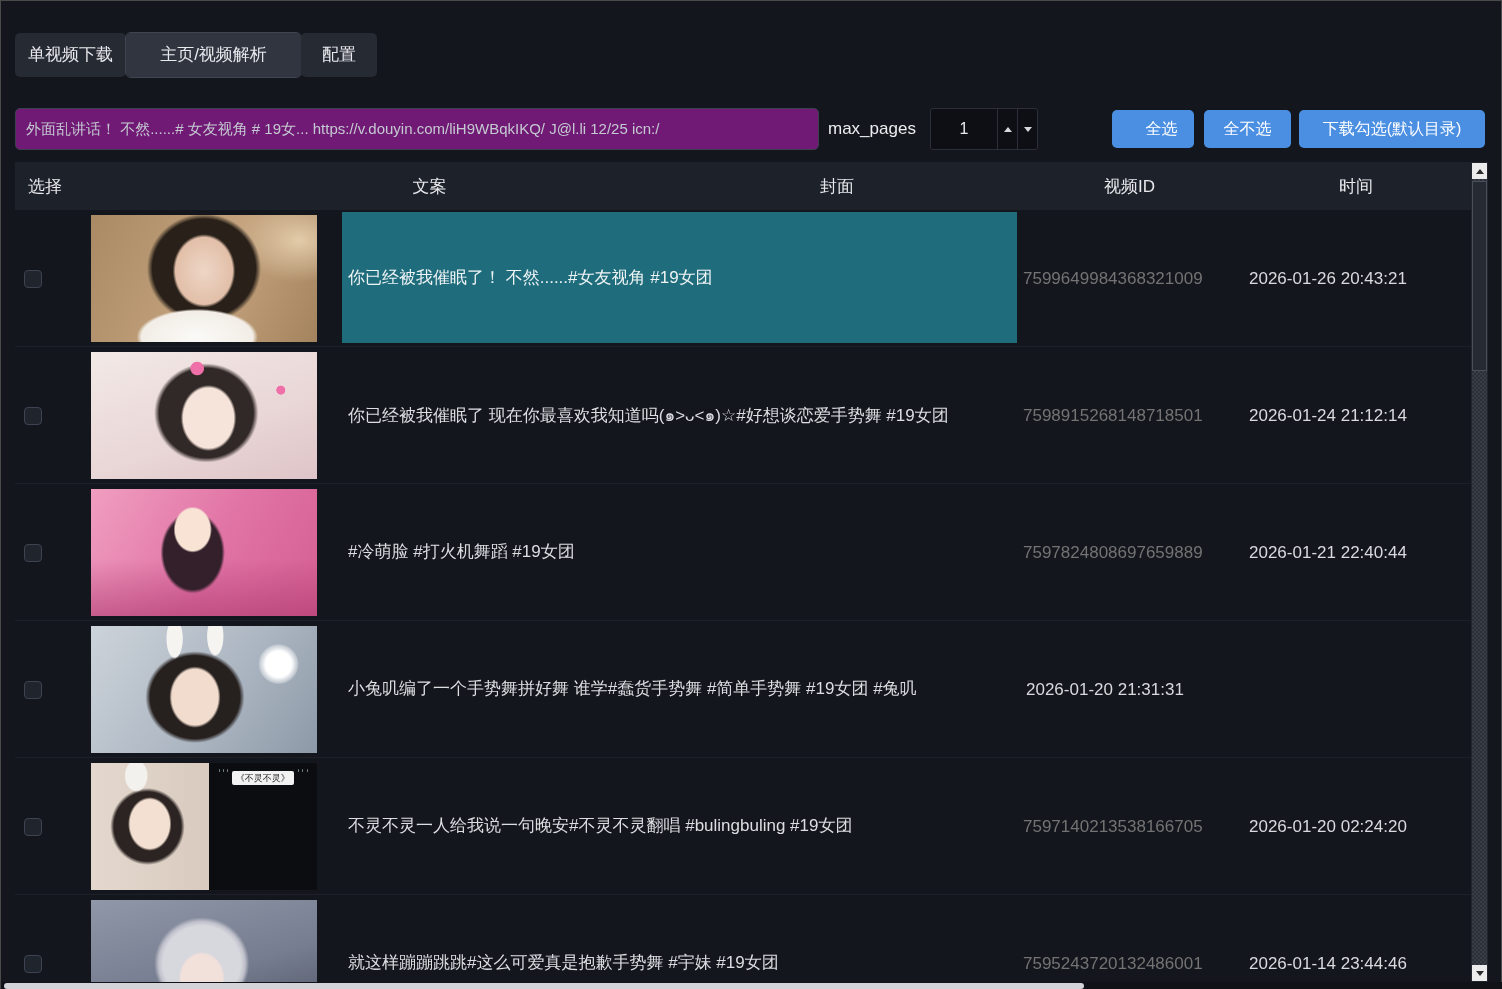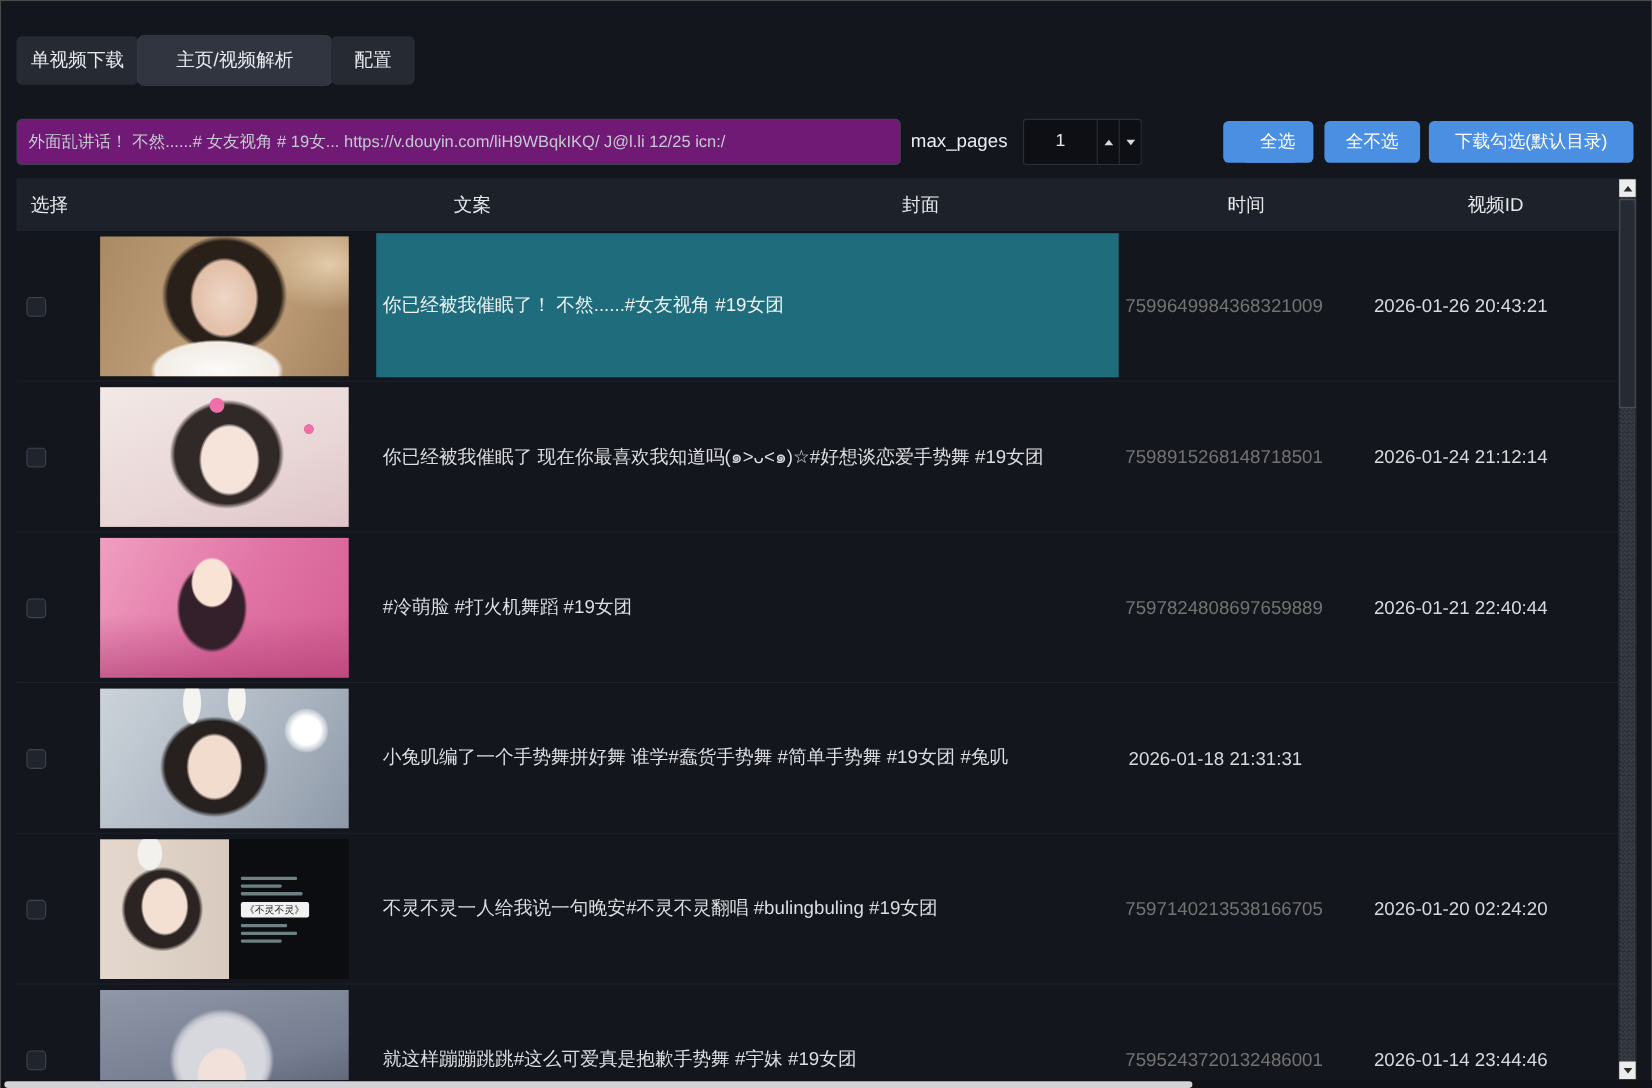--- a/index.html
+++ b/index.html
@@ -112,21 +112,21 @@
   .thumb.t4 { background:
     radial-gradient(ellipse 16px 22px at 20% 10%, #f3f1ee 0% 66%, rgba(0,0,0,0) 74%),
     radial-gradient(ellipse 34px 42px at 26% 48%, #f4e0d2 0% 58%, rgba(0,0,0,0) 64%),
     radial-gradient(ellipse 60px 62px at 25% 50%, #2b2422 0% 56%, rgba(0,0,0,0) 62%),
     linear-gradient(90deg, #e4d8ce 0%, #d8cabe 52%, #101014 52%, #101014 100%); }
   .thumb.t5 { background:
     radial-gradient(ellipse 36px 42px at 49% 62%, #f2e0da 0% 58%, rgba(0,0,0,0) 64%),
     radial-gradient(ellipse 72px 70px at 49% 50%, #d7d7de 0% 54%, #bfc0ca 60%, rgba(0,0,0,0) 66%),
     linear-gradient(165deg, #8f97a8 0%, #767d90 55%, #4e5364 100%); }
   .t5-panel { position:absolute; top:0; right:0; width:48%; height:100%; background:#0c0d11;
-    display:flex; flex-direction:column; justify-content:center; align-items:flex-start;
+    display:flex; justify-content:center; align-items:flex-start;
     gap:4px; padding:6px 10px; }
   .t5-line { height:3px; background:#8fa8a8; opacity:.75; border-radius:1px; }
   .w1{width:58%}.w2{width:42%}.w3{width:64%}.w4{width:48%}
   .t5-box { background:#f2f2f2; color:#222; font-size:9px; line-height:12px;
     padding:1px 4px; border-radius:2px; margin:2px 0; white-space:nowrap; }
 
   
   .vscroll { position:absolute; left:1470px; top:161px; width:17px; height:820px;
     background:conic-gradient(#3a3e46 25%, #2b2f37 0 50%, #3a3e46 0 75%, #2b2f37 0);
     background-size:4px 4px; border:1px solid #22252d; }
@@ -169,22 +169,22 @@
   </div>
   <button class="btn parse">解析</button>
   <button class="btn selall">全选</button>
   <button class="btn selnone">全不选</button>
   <button class="btn dl">下载勾选(默认目录)</button>
 
   <div class="thead">
     <div class="hc sel">选择</div>
     <div class="hc cap">文案</div>
     <div class="hc cover">封面</div>
+    <div class="hc vid">视频ID</div>
     <div class="hc time">时间</div>
-    <div class="hc vid">视频ID</div>
   </div>
 
   <div class="tbody">
 
     <div class="trow">
       <div class="cell sel">
           <div class="checkbox"></div>
         </div>
       <div class="cell cover">
           <div class="thumb t0"></div>
@@ -235,21 +235,21 @@
           <div class="checkbox"></div>
         </div>
       <div class="cell cover">
           <div class="thumb t3"></div>
         </div>
       <div class="cell cap">
         <div class="cap-inner">
             <span>小兔叽编了一个手势舞拼好舞 谁学#蠢货手势舞 #简单手势舞 #19女团 #兔叽</span>
           </div>
       </div>
-      <div class="cell time">2026-01-18 21:31:31</div>
+      <div class="cell time">2026-01-20 21:31:31</div>
     </div>
 
     <div class="trow">
       <div class="cell sel">
           <div class="checkbox"></div>
         </div>
       <div class="cell cover">
         <div class="thumb t4">
           <div class="t5-panel">
             <div class="t5-line w1"></div>

